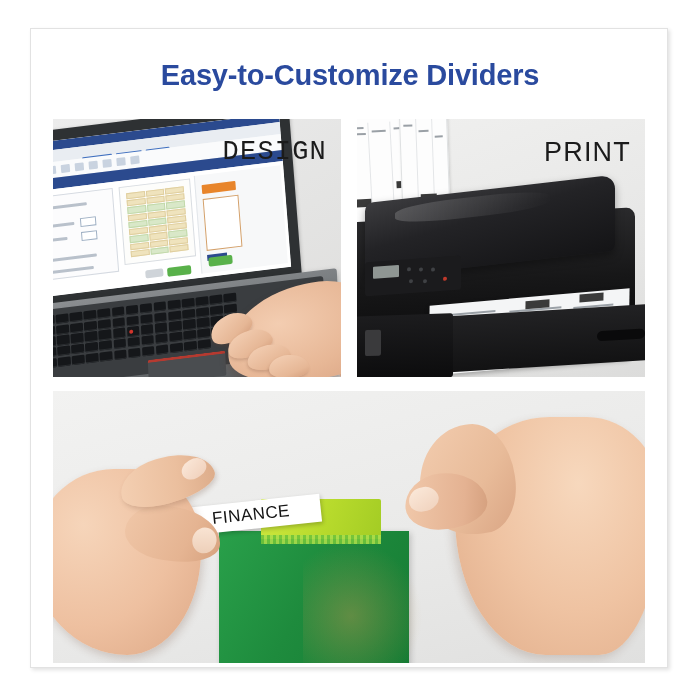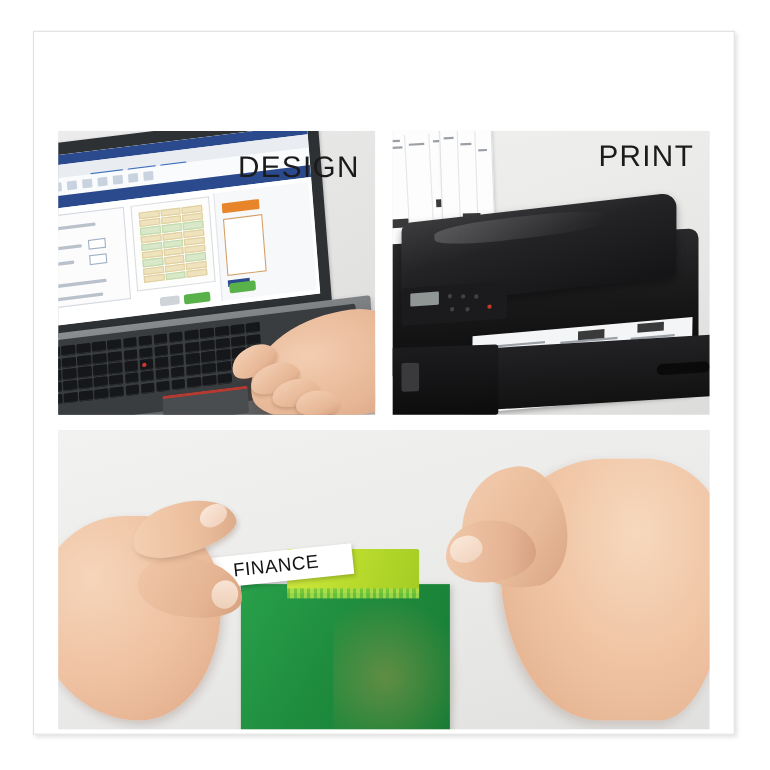--- a/index.html
+++ b/index.html
@@ -60,22 +60,22 @@
 
   .panel-label {
     position: absolute;
     font-size: 27px;
     font-weight: 400;
     color: #1b1b1b;
     letter-spacing: 1.2px;
     z-index: 40;
     white-space: nowrap;
   }
-  #label-design { right: 14px; top: 18px; }
-  #label-print  { right: 14px; top: 8px; }
+  #label-design { right: 14px; top: 18px; font-family: Liberation Mono, monospace; }
+  #label-print  { right: 14px; top: 18px; }
   #label-insert { right: 18px; top: 16px; }
 
   
   #panel-design .bg {
     position: absolute; inset: 0;
     background: linear-gradient(150deg,#ececec 0%,#e4e4e3 55%,#dedddc 100%);
   }
   .lap-wrap {
     position: absolute;
     left: -36px; top: -8px; width: 330px; height: 300px;
@@ -334,20 +334,21 @@
     background: radial-gradient(ellipse at 40% 50%, rgba(180,150,80,.45) 0%, rgba(120,140,60,0) 70%);
     z-index:19;
   }
 </style>
 </head>
 <body>
 
 <div id="page">
   <div id="card">
 
+    <div id="headline">Easy-to-Customize Dividers</div>
 
     <div class="panel" id="panel-design">
       <div class="bg"></div>
 
       <div class="lap-wrap">
         <div class="lap-lid">
           <div class="lap-screen">
             <div class="scr-topbar"></div>
             <div class="scr-tabrow">
               <span class="scr-tab" style="left:58px;width:30px;"></span>

